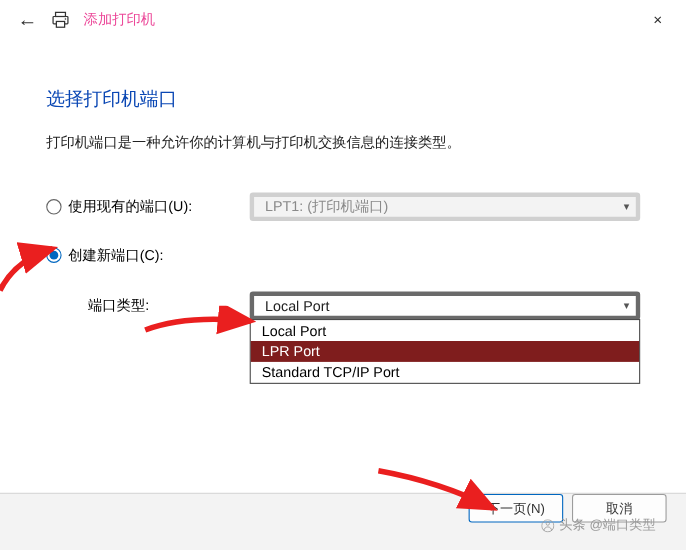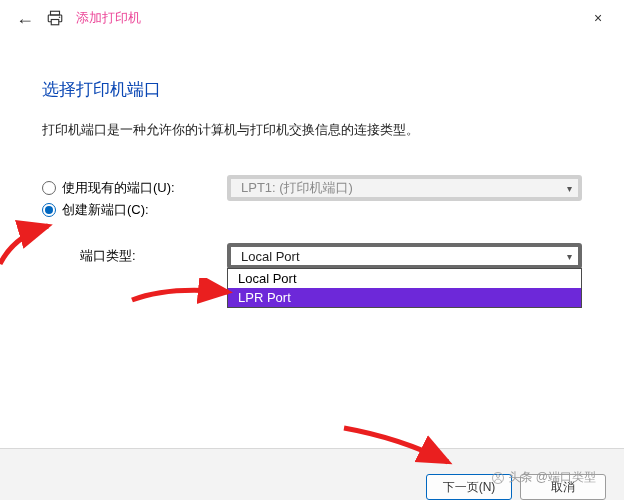--- a/index.html
+++ b/index.html
@@ -58,20 +58,21 @@
     font-weight: normal;
   }
   .desc {
     color: #222;
     font-size: 13px;
     margin-bottom: 36px;
   }
   .row {
     display: flex;
     align-items: center;
+    margin-bottom: 22px;
   }
   .row .label-col {
     width: 185px;
     display: flex;
     align-items: center;
     gap: 6px;
   }
   .row .field-col {
     flex: 1;
   }
@@ -131,31 +132,31 @@
     border: 1px solid #4a4a4a;
     background: #fff;
     z-index: 5;
   }
   .dropdown .opt {
     padding: 2px 10px;
     font-size: 13px;
     color: #000;
   }
   .dropdown .opt.selected {
-    background: #6d28d9;
+    background: #7f1d1d;
     color: #fff;
   }
   .footer {
     position: absolute;
     left: 0; right: 0; bottom: 0;
     height: 52px;
     border-top: 1px solid #d8d8d8;
     background: #f3f3f3;
     display: flex;
-    align-items: flex-end;
+    align-items: flex-start;
     justify-content: flex-end;
     padding-right: 18px;
     gap: 8px;
   }
   .btn {
     height: 26px;
     min-width: 86px;
     border: 1px solid #9c9c9c;
     border-radius: 3px;
     background: #fdfdfd;
@@ -237,20 +238,21 @@
         <span>端口类型:</span>
       </div>
       <div class="field-col dropdown-wrap">
         <div class="combo active">
           <span>Local Port</span>
           <span class="chev">▾</span>
         </div>
         <div class="dropdown">
           <div class="opt">Local Port</div>
           <div class="opt selected">LPR Port</div>
+          <div class="opt">Standard TCP/IP Port</div>
         </div>
       </div>
     </div>
   </div>
 
   <div class="footer">
     <div class="btn primary">下一页(N)</div>
     <div class="btn">取消</div>
   </div>
 

